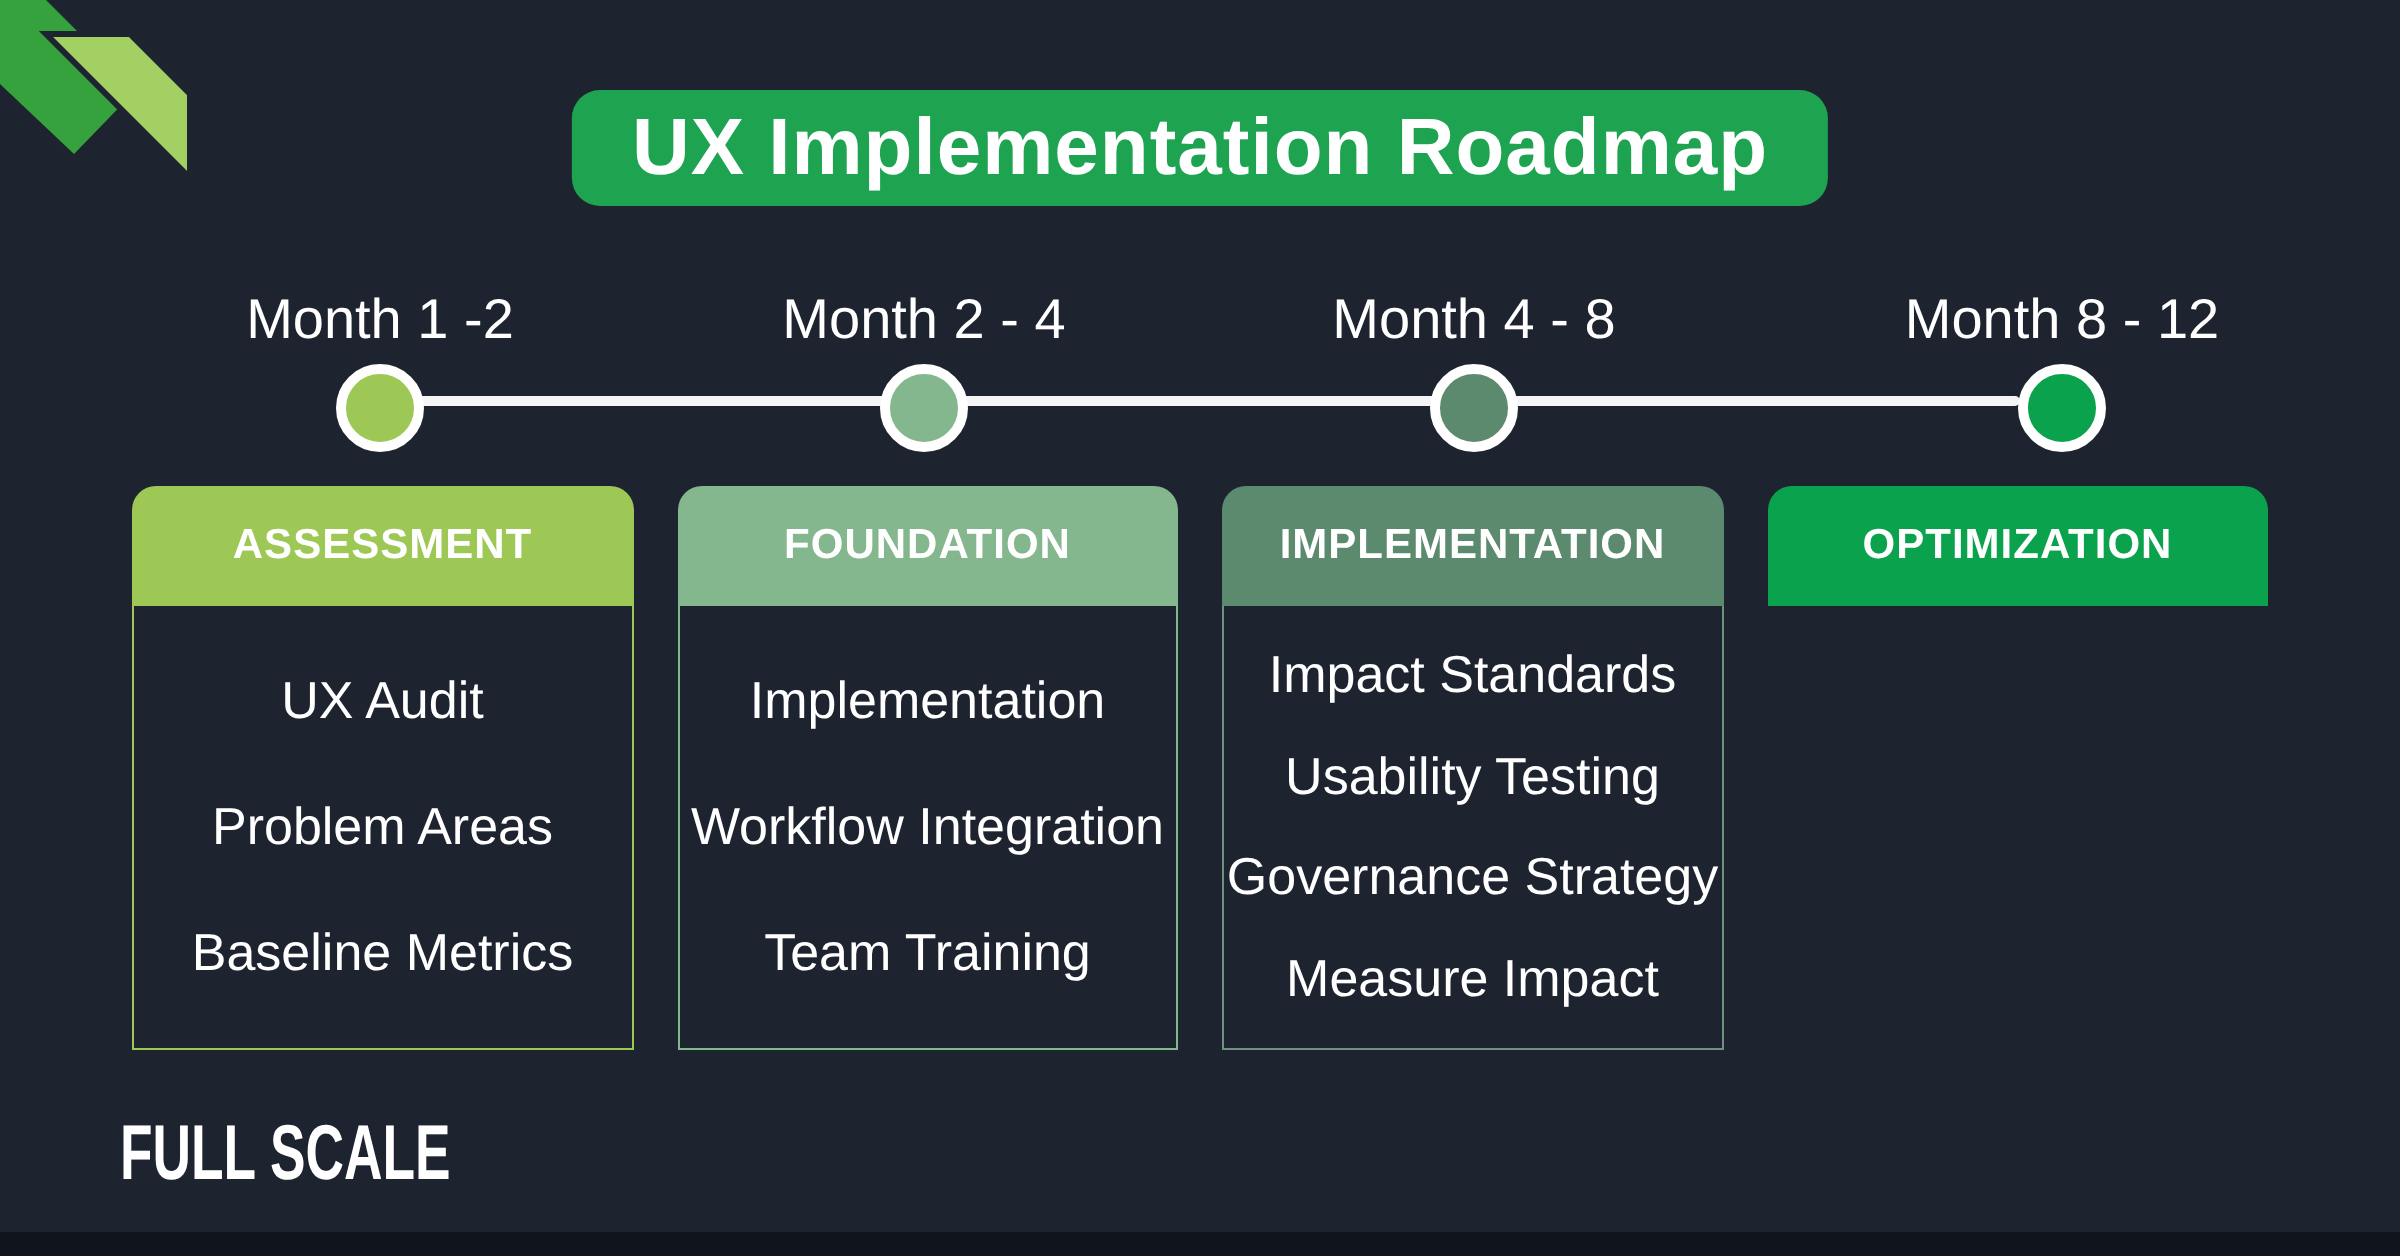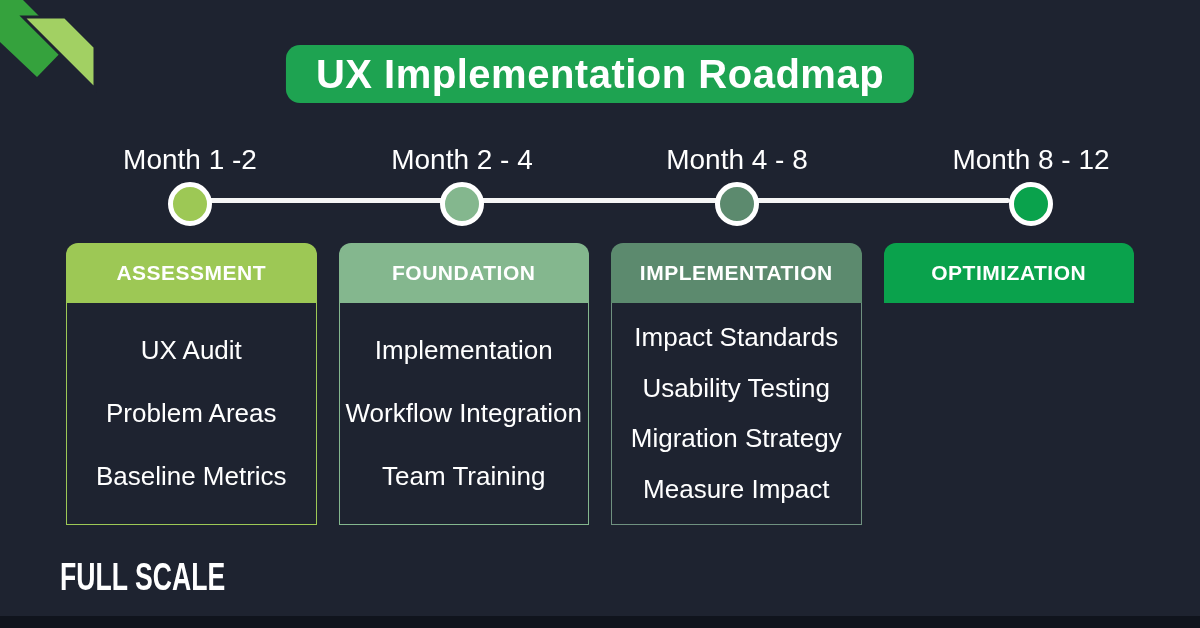--- a/index.html
+++ b/index.html
@@ -199,21 +199,21 @@
       </div>
     </div>
 
     <div class="card" style="--phase-color: #5c8a6e; --phase-border: #6f9180;">
       <div class="card-header">
         <span>IMPLEMENTATION</span>
       </div>
       <div class="card-body">
         <div class="card-item">Impact Standards</div>
         <div class="card-item">Usability Testing</div>
-        <div class="card-item">Migration Strategy</div>
+        <div class="card-item">Governance Strategy</div>
         <div class="card-item">Measure Impact</div>
       </div>
     </div>
 
     <div class="card" style="--phase-color: #0aa24c; --phase-border: #12a150;">
       <div class="card-header">
         <span>OPTIMIZATION</span>
       </div>
     </div>
 

